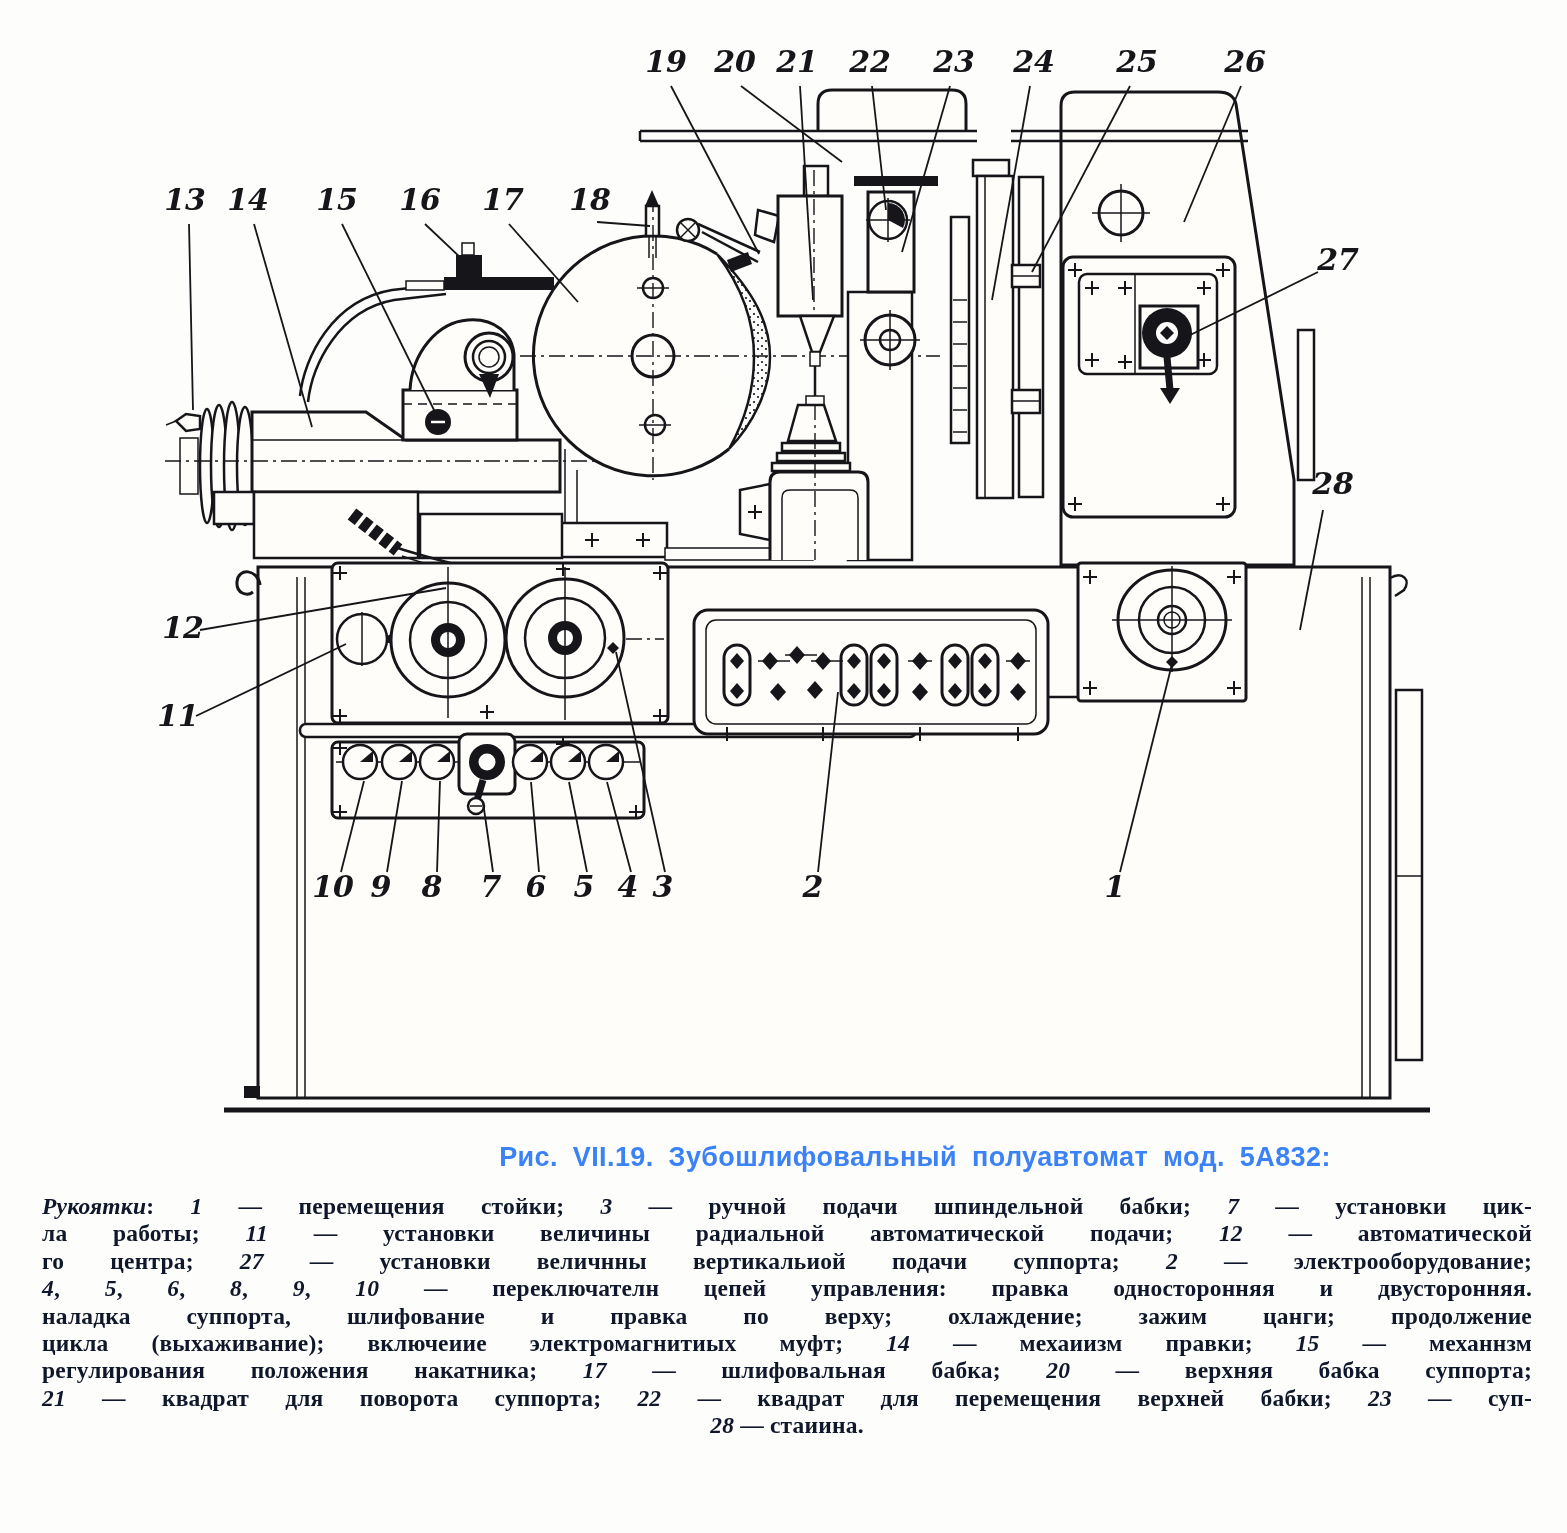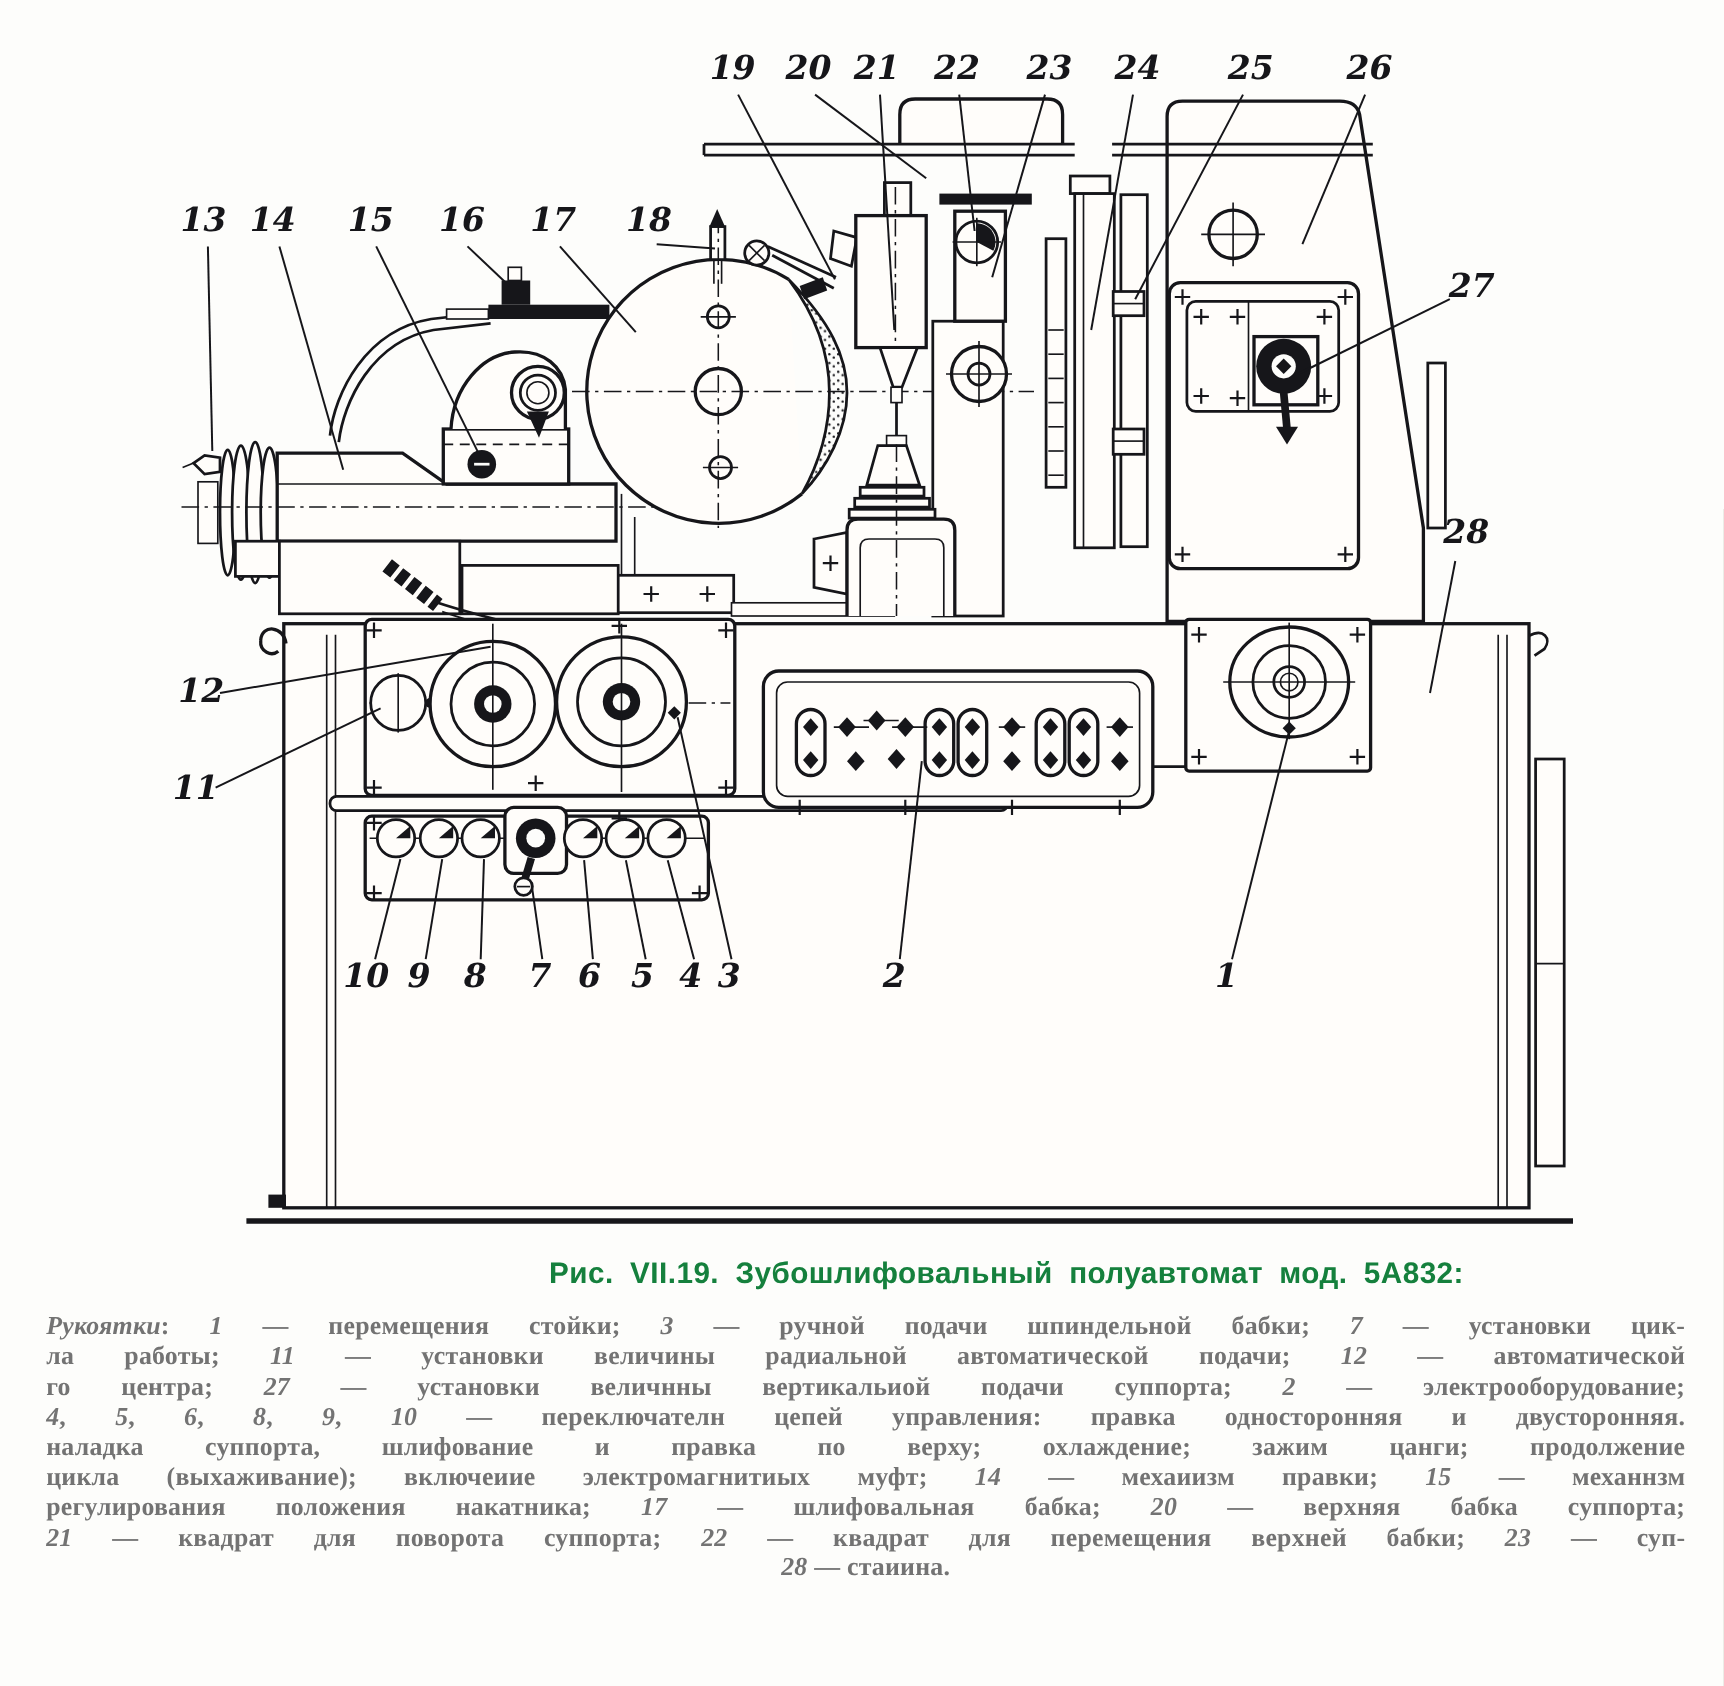--- a/index.html
+++ b/index.html
@@ -9,22 +9,22 @@
   svg .ln{stroke:#16161a;fill:none;stroke-width:2.5;}
   svg .thick{stroke-width:3;}
   svg .thin{stroke-width:1.5;}
   svg .fillw{fill:#fffdfa;}
   svg .dark{fill:#16161a;stroke:none;}
   svg .cl{stroke-dasharray:16 5 3 5;stroke-width:1.4;stroke:#16161a;fill:none;}
   svg .dash{stroke-dasharray:9 6;}
   svg text.callout{font:italic bold 30px "DejaVu Serif",serif;fill:#16161a;}
   svg .leader{stroke:#16161a;stroke-width:1.8;fill:none;}
   .fig-title{position:absolute;left:270px;top:1142px;width:1290px;text-align:center;
-             font:bold 27px "Liberation Sans",sans-serif;letter-spacing:.4px;word-spacing:7px;color:#15803d;}
-  .fig-caption{position:absolute;left:42px;top:1193px;width:1490px;color:#737373;}
+             font:bold 27px "Liberation Sans",sans-serif;letter-spacing:.4px;word-spacing:7px;color:#3b82f6;}
+  .fig-caption{position:absolute;left:42px;top:1193px;width:1490px;color:#0f172a;}
   .cap-line{font:bold 23.5px/27.4px "Liberation Serif",serif;text-align:justify;text-align-last:justify;
             letter-spacing:.2px;}
   .cap-line i{font-style:italic;}
   .cap-line.cap-last{text-align:left;text-align-last:center;}
 </style>
 </head>
 <body>
 
 <div class="page">
 

